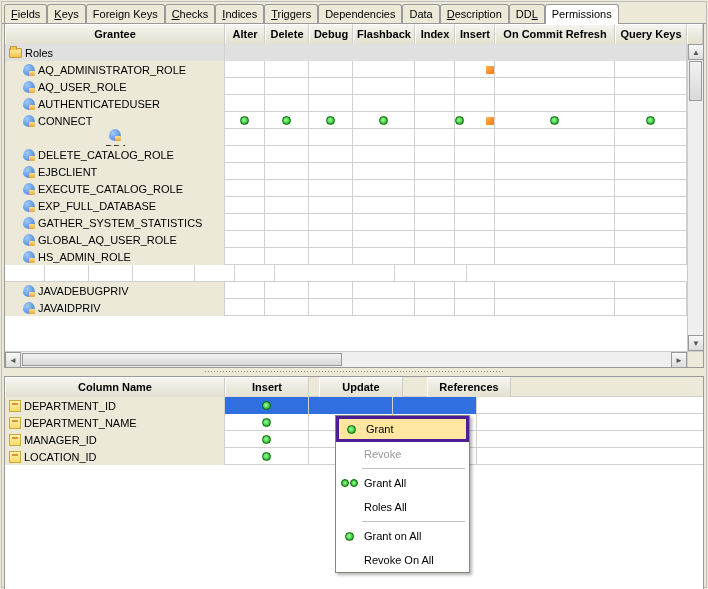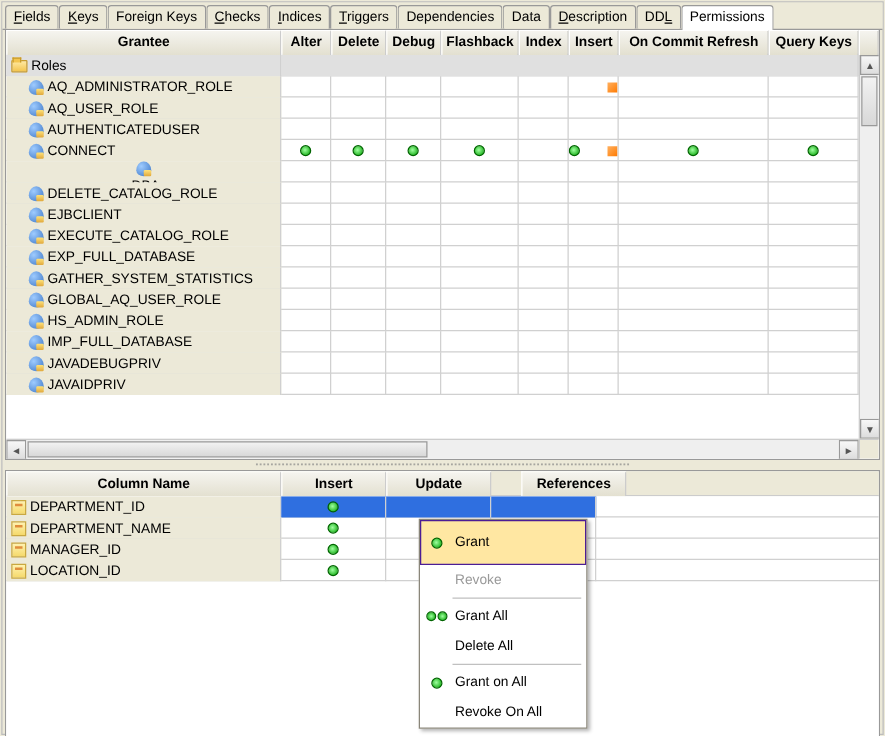--- a/index.html
+++ b/index.html
@@ -252,21 +252,21 @@
   }
   .ctxitem {
     display: flex;
     align-items: center;
     height: 24px;
     padding: 0 6px 0 4px;
     gap: 6px;
     cursor: default;
   }
   .ctxitem .iconslot { width: 18px; display: flex; justify-content: center; }
-  .ctxitem.hover { background: #ffe7a2; border: 1px solid #4c1d95; height: 36px; padding: 0 5px 0 3px; }
+  .ctxitem.hover { background: #ffe7a2; border: 3px solid #4c1d95; height: 26px; padding: 0 5px 0 3px; }
   .ctxitem.disabled { color: #9a9a9a; }
   .ctxsep { height: 1px; background: #c0c0c0; margin: 2px 4px 2px 26px; }
   
   .grid-row.selected .gc { background: #2f6fe0 !important; color: #fff; }
   .grid-row.selected .gc.name { background: #ece9d8 !important; color: #000; }
   .grid-row.selected .gc:nth-child(2) { background: #2f6fe0 !important; }
   .tree-indent { width: 14px; display: inline-block; }
 </style>
 </head>
 <body>
@@ -500,25 +500,20 @@
             <div class="gc centercell" style="width: 40px;"></div>
             <div class="gc centercell" style="width: 44px;"></div>
             <div class="gc centercell" style="width: 44px;"></div>
             <div class="gc centercell" style="width: 62px;"></div>
             <div class="gc centercell" style="width: 40px;"></div>
             <div class="gc centercell" style="width: 40px;"></div>
             <div class="gc centercell" style="width: 120px;"></div>
             <div class="gc centercell" style="width: 72px;"></div>
           </div>
           <div class="grid-row">
-            <div class="gc name" style="width: 220px;">
-              <span class="tree-indent"></span>
-              <span class="role-icon"></span>
-              <span>IMP_FULL_DATABASE</span>
-            </div>
             <div class="gc centercell" style="width: 40px;"></div>
             <div class="gc centercell" style="width: 44px;"></div>
             <div class="gc centercell" style="width: 44px;"></div>
             <div class="gc centercell" style="width: 62px;"></div>
             <div class="gc centercell" style="width: 40px;"></div>
             <div class="gc centercell" style="width: 40px;"></div>
             <div class="gc centercell" style="width: 120px;"></div>
             <div class="gc centercell" style="width: 72px;"></div>
           </div>
           <div class="grid-row">
@@ -570,21 +565,21 @@
   </div>
 </div>
 
 <div class="splitter"></div>
 
 <div class="panel bottom-panel">
   <div class="grid">
     <div class="grid-header" id="botHeader">
           <div class="gh-cell" style="width: 220px;">Column Name</div>
           <div class="gh-cell" style="width: 84px;">Insert</div>
-          <div class="gh-cell" style="width: 84px;">Update</div>
+          <div class="gh-cell" style="width: 84px; margin-left: 10px;">Update</div>
           <div class="gh-cell" style="width: 84px; margin-left: 24px;">References</div>
         </div>
     <div class="grid-body" id="botBody">
           <div class="grid-row selected">
             <div class="gc name" style="width: 220px;">
               <span class="col-icon"></span>
               <span>DEPARTMENT_ID</span>
             </div>
             <div class="gc centercell" style="width: 84px;">
               <span class="green-dot"></span>
@@ -645,21 +640,21 @@
         <span class="iconslot">
           <span class="dbl-dot">
             <span class="green-dot"></span>
             <span class="green-dot"></span>
           </span>
         </span>
         <span>Grant All</span>
       </div>
       <div class="ctxitem">
         <span class="iconslot"></span>
-        <span>Delete All</span>
+        <span>Roles All</span>
       </div>
       <div class="ctxsep"></div>
       <div class="ctxitem">
         <span class="iconslot">
           <span class="green-dot"></span>
         </span>
         <span>Grant on All</span>
       </div>
       <div class="ctxitem">
         <span class="iconslot"></span>

